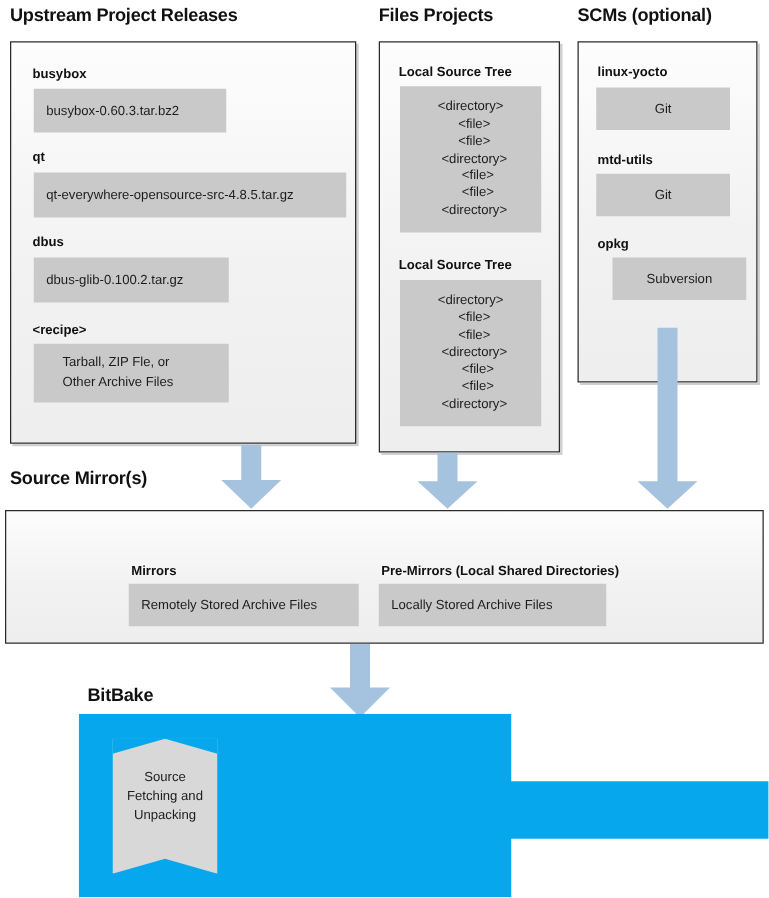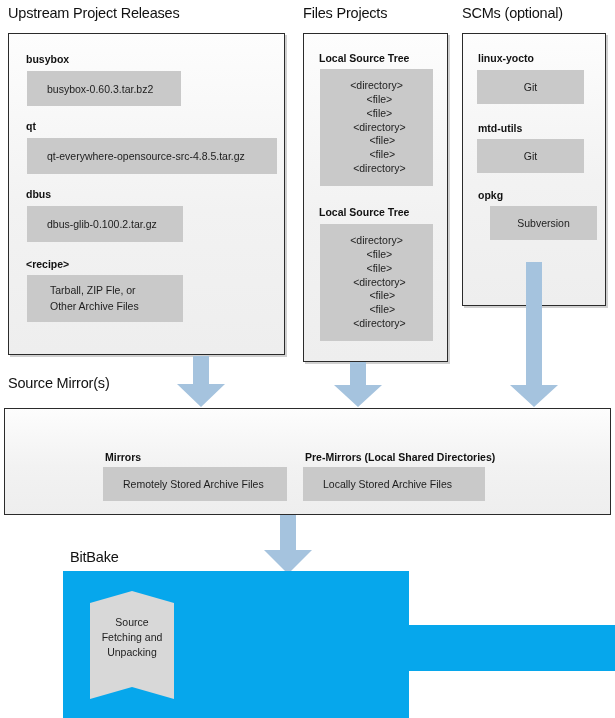--- a/index.html
+++ b/index.html
@@ -10,21 +10,21 @@
   body {
     width: 615px;
     height: 718px;
     position: relative;
     font-family: "Liberation Sans", sans-serif;
     overflow: hidden;
   }
 
   .section-title {
     position: absolute;
-    font-weight: normal;
+    font-weight: bold;
     font-size: 14.5px;
     color: #111111;
     letter-spacing: -0.2px;
     white-space: nowrap;
   }
 
   
   .panel {
     position: absolute;
     border: 1.3px solid #2b2b2b;
@@ -45,21 +45,21 @@
 
   .gray-box {
     position: absolute;
     background: #c9c9c9;
     box-sizing: border-box;
     font-size: 10.5px;
     color: #1d1d1d;
     display: flex;
     align-items: center;
   }
-  .gray-box.pad-left { padding-left: 20px; }
+  .gray-box.pad-left { padding-left: 10px; }
   .gray-box.center { justify-content: center; }
   .gray-box.col {
     display: flex;
     flex-direction: column;
     align-items: flex-start;
     justify-content: center;
     line-height: 1.45;
   }
   .gray-box.tree {
     display: flex;

